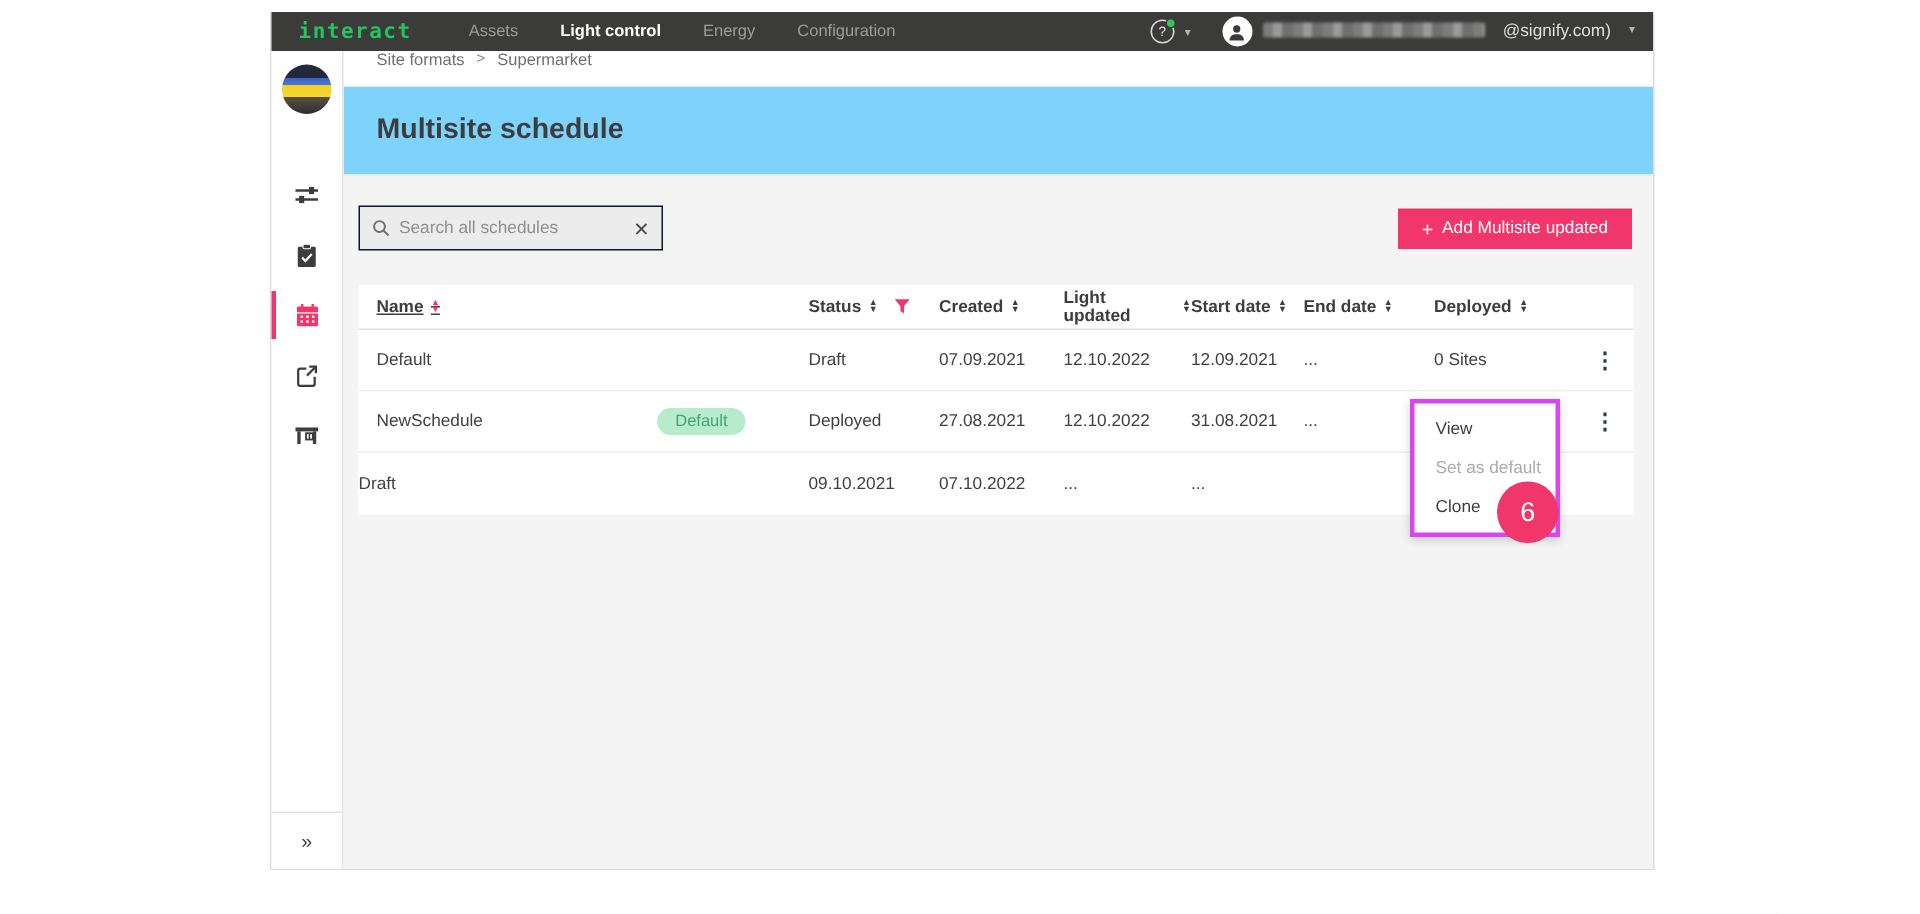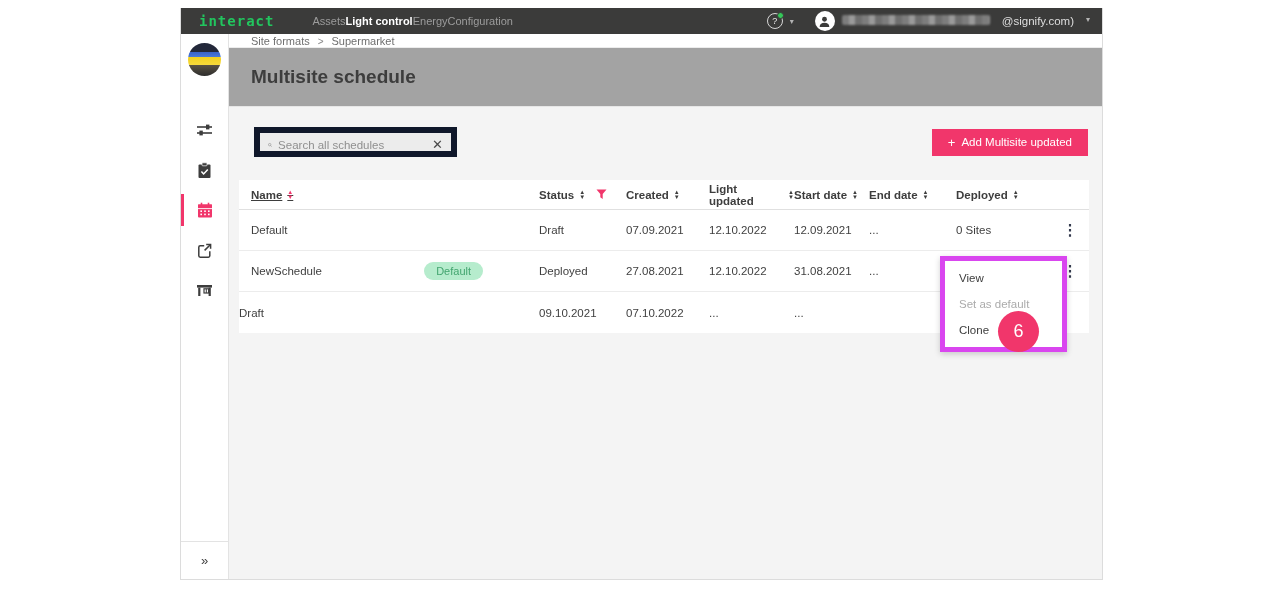--- a/index.html
+++ b/index.html
@@ -4,21 +4,21 @@
 <style>
   * { margin:0; padding:0; box-sizing:border-box; }
   html,body { width:1280px; height:609px; background:#fff; font-family:"Liberation Sans", sans-serif; }
   .page { position:relative; width:1280px; height:609px; background:#fff; overflow:hidden; }
   .app { position:absolute; left:180px; top:8px; width:923px; height:572px; background:#fff;
          border:1px solid #dcdcdc; border-top:none; display:flex; flex-direction:column; }
 
   
   .topnav { height:26px; background:#3b3b3a; display:flex; align-items:center; padding:0 12px 0 18px; flex:0 0 auto; }
   .brand { color:#22c55e; font-family:"DejaVu Sans Mono", monospace; font-weight:bold; font-size:14px; letter-spacing:1px; margin-right:38px; }
-  .navitems { display:flex; }
+  .navitems { display:flex; gap:28px; }
   .navitem { color:#9c9c9c; font-size:11px; cursor:pointer; }
   .navitem.active { color:#fff; font-weight:bold; }
   .topnav-right { margin-left:auto; display:flex; align-items:center; gap:7px; }
   .help-ic { width:16px; height:16px; border-radius:50%; border:1.5px solid #d7d7d7; color:#e8e8e8;
              font-size:9px; display:flex; align-items:center; justify-content:center; position:relative; }
   .help-ic .dot { position:absolute; right:-2px; top:-2px; width:7px; height:7px; border-radius:50%; background:#35c759; border:1px solid #3b3b3a; }
   .caret { color:#b3b3b3; font-size:8px; }
   .avatar { width:20px; height:20px; border-radius:50%; background:#fff; display:flex; align-items:center; justify-content:center; margin-left:14px; }
   .email { color:#dedede; font-size:11.5px; display:flex; align-items:flex-start; gap:12px; }
   .redacted { display:inline-block; width:148px; height:10px; border-radius:2px; filter:blur(1.2px);
@@ -30,57 +30,57 @@
   .side-logo { width:33px; height:33px; border-radius:50%; margin-top:9px; overflow:hidden;
                background:linear-gradient(180deg,#23283a 0%,#23283a 28%,#3a63c8 28%,#4a79d8 42%,#f2cf1e 42%,#f6d93a 66%,#5a5243 66%,#2d2d2d 100%); }
   .side-icons { display:flex; flex-direction:column; align-items:center; margin-top:34px; width:100%; }
   .side-item { width:100%; height:40px; display:flex; align-items:center; justify-content:center; position:relative; cursor:pointer; }
   .side-item svg { display:block; }
   .side-item.active::before { content:""; position:absolute; left:0; top:4px; bottom:4px; width:3px; background:#f1366b; }
   .side-bottom { margin-top:auto; width:100%; height:38px; border-top:1px solid #e3e3e3; display:flex; align-items:center; justify-content:center;
                  color:#3d3d3d; font-size:13px; cursor:pointer; }
 
   .main { flex:1 1 auto; display:flex; flex-direction:column; min-width:0; }
-  .breadcrumb-bar { height:14px; display:flex; align-items:flex-end; padding-left:22px; border-bottom:1px solid #ececec; background:#fff; flex:0 0 auto; }
+  .breadcrumb-bar { height:24px; display:flex; align-items:flex-start; padding-left:22px; border-bottom:1px solid #ececec; background:#fff; flex:0 0 auto; }
   .crumb { font-size:11px; color:#6f6f6f; cursor:pointer; }
   .crumb-sep { font-size:10px; color:#8a8a8a; margin:0 8px; }
-  .title-bar { height:59px; display:flex; align-items:center; padding-left:22px; border-bottom:1px solid #e6e6e6; background:#a3a3a3; flex:0 0 auto; }
+  .title-bar { height:59px; display:flex; align-items:center; padding-left:22px; border-bottom:1px solid #e6e6e6; background:#7dd3fc; flex:0 0 auto; }
   .page-title { font-size:19px; font-weight:bold; color:#3d3d3d; }
 
   .content { flex:1 1 auto; background:#f4f4f4; position:relative; padding-top:20px; }
 
   
   .toolbar { display:flex; align-items:center; justify-content:space-between; padding:0 14px 0 10px; }
-  .searchbox { width:203px; height:30px; background:#ececec; border:6px solid #0f172a; display:flex; align-items:flex-end; padding:0 8px;margin-left:15px; }
+  .searchbox { width:203px; height:30px; background:#ececec; border:1px solid #0f172a; display:flex; align-items:center; padding:0 8px; }
   .searchbox input { flex:1; border:none; background:transparent; outline:none; font-size:11.5px; color:#555;
                      font-family:"Liberation Sans", sans-serif; margin-left:6px; }
   .searchbox input::placeholder { color:#8f8f8f; }
   .clear-x { color:#4a4a4a; font-size:13px; cursor:pointer; line-height:1; }
   .add-btn { height:27px; background:#f1366b; color:#fff; border:none; font-size:11.5px; padding:0 16px; cursor:pointer;
              font-family:"Liberation Sans", sans-serif; display:flex; align-items:center; gap:6px; }
   .add-btn .plus { font-size:13px; }
 
   
   .table { margin:23px 0 0 10px; width:850px; background:#fff; }
   .tgrid { display:grid; grid-template-columns:300px 87px 83px 85px 75px 87px 95px 38px; align-items:center; }
   .thead { height:30px; border-bottom:1px solid #e0e0e0; }
   .th { font-size:11.5px; font-weight:bold; color:#3d3d3d; display:flex; align-items:center; gap:5px; cursor:pointer; }
   .th:first-child { padding-left:12px;text-decoration:underline; }
   .sort { display:inline-flex; flex-direction:column; line-height:4px; font-size:6px; color:#3d3d3d; gap:1px; }
   .sort.pink { color:#f1366b; }
   .funnel { margin-left:6px; display:inline-flex; cursor:pointer; }
   .trow { height:41px; border-bottom:1px solid #ececec; font-size:11.5px; color:#3f3f3f; cursor:pointer; background:#fff; }
   .trow:last-child { border-bottom:none; }
   .td { display:flex; align-items:center; }
-  .td.name { padding-left:12px; padding-right:34px; }
+  .td.name { padding-left:12px; padding-right:20px; }
   .badge { margin-left:auto; margin-right:22px; background:#b6eccd; color:#43a56f; font-size:11px; padding:3px 12px; border-radius:10px; }
   .kebab { width:100%; display:flex; justify-content:center; color:#333a4d; font-size:15px; font-weight:bold; cursor:pointer; letter-spacing:0; }
 
   
-  .ctx-menu { position:absolute; left:711px; top:149px; width:127px; background:#fff; border:5px solid #d946ef;
+  .ctx-menu { position:absolute; left:711px; top:149px; width:100px; background:#fff; border:3px solid #d946ef;
               box-shadow:0 2px 6px rgba(0,0,0,.18); padding:4px 0; z-index:5; }
   .ctx-item { height:26px; display:flex; align-items:center; padding-left:14px; font-size:11.5px; color:#3d3d3d; cursor:pointer; }
   .ctx-item.disabled { color:#ababab; cursor:default; }
 
   
   .annot { position:absolute; left:769px; top:204px; width:41px; height:41px; border-radius:50%; background:#f1366b;
            color:#fff; font-size:18px; display:flex; align-items:center; justify-content:center; z-index:6; }
 </style>
 </head>
 <body>

